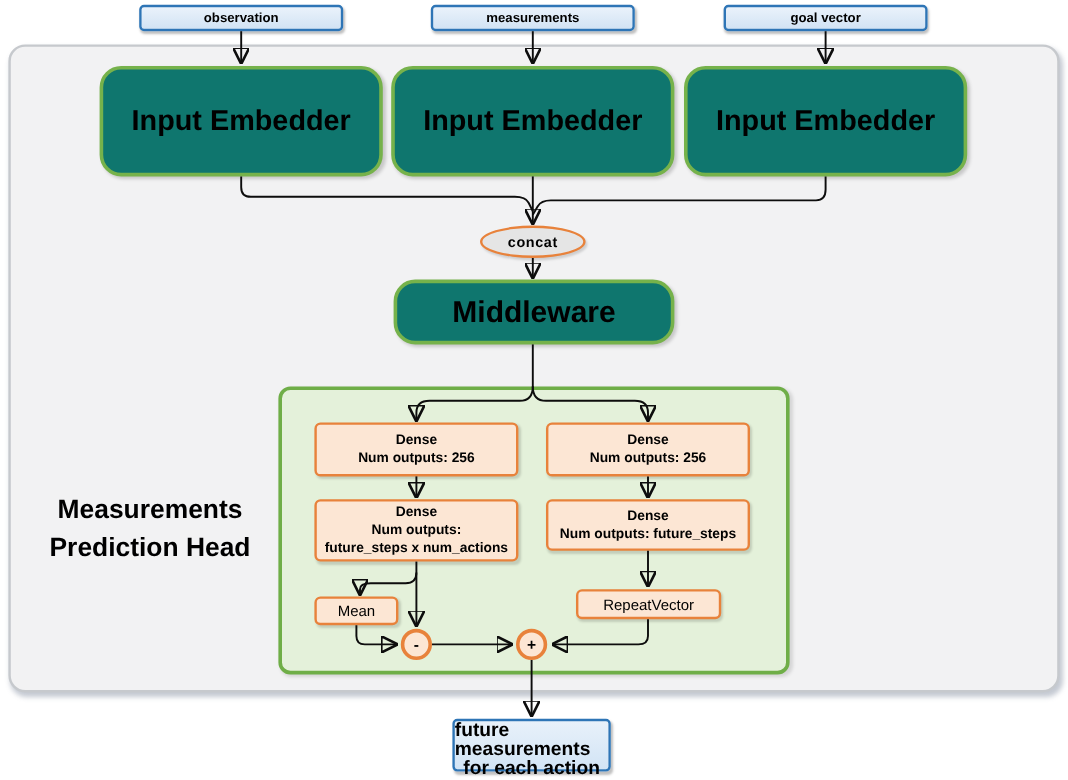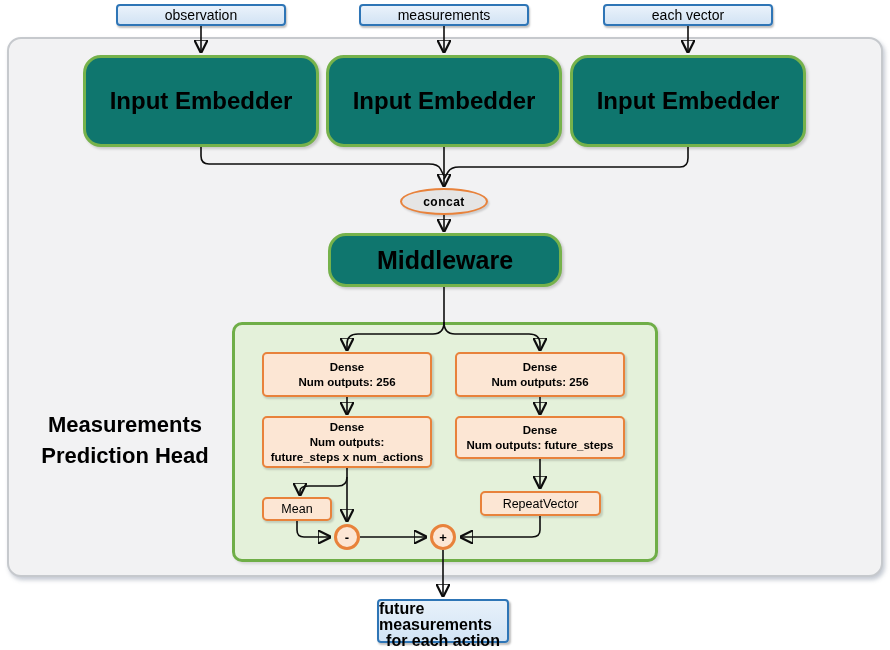--- a/index.html
+++ b/index.html
@@ -6,21 +6,21 @@
   body{font-family:"Liberation Sans", sans-serif;color:#000;}
   .stage{position:relative;width:890px;height:650px;background:#ffffff;overflow:hidden;}
   .abs{position:absolute;box-sizing:border-box;}
 
   .gray-container{left:7px;top:37px;width:876px;height:540px;background:#f2f2f3;
     border:2px solid #c6c9cd;border-radius:14px;box-shadow:2px 3px 4px rgba(125,135,155,.45);z-index:0;}
   .green-head{left:232px;top:322px;width:426px;height:240px;background:#e4f1da;
     border:3px solid #6fae47;border-radius:10px;box-shadow:2px 2px 3px rgba(0,0,0,.12);z-index:1;}
 
   .blue-box{background:linear-gradient(#eaf2fb,#d2e3f4);border:2px solid #2e75b6;border-radius:4px;
-    display:flex;align-items:center;justify-content:center;font-size:14px;font-weight:normal;
+    display:flex;align-items:center;justify-content:center;font-size:11px;font-weight:bold;
     box-shadow:1px 2px 2px rgba(0,0,0,.25);z-index:2;}
   .green-box{background:#0f766e;border:3px solid #76b24b;border-radius:18px;
     display:flex;align-items:center;justify-content:center;font-weight:bold;
     box-shadow:2px 2px 3px rgba(0,0,0,.18);z-index:2;}
   .embedder{font-size:24px;}
   .middleware{font-size:25px;}
   .orange-box{background:#fce6d4;border:2.5px solid #e8823b;border-radius:5px;
     display:flex;flex-direction:column;align-items:center;justify-content:center;
     box-shadow:1.5px 2px 2px rgba(0,0,0,.15);z-index:2;text-align:center;}
   .dense-title{font-size:11.5px;font-weight:bold;line-height:15px;}
@@ -65,21 +65,21 @@
   <div class="abs gray-container"></div>
   <div class="abs green-head"></div>
 
   <div class="abs blue-box pos-obs">
     <span>observation</span>
   </div>
   <div class="abs blue-box pos-meas">
     <span>measurements</span>
   </div>
   <div class="abs blue-box pos-goal">
-    <span>each vector</span>
+    <span>goal vector</span>
   </div>
 
   <div class="abs green-box embedder pos-emb1">
     <span>Input Embedder</span>
   </div>
   <div class="abs green-box embedder pos-emb2">
     <span>Input Embedder</span>
   </div>
   <div class="abs green-box embedder pos-emb3">
     <span>Input Embedder</span>

